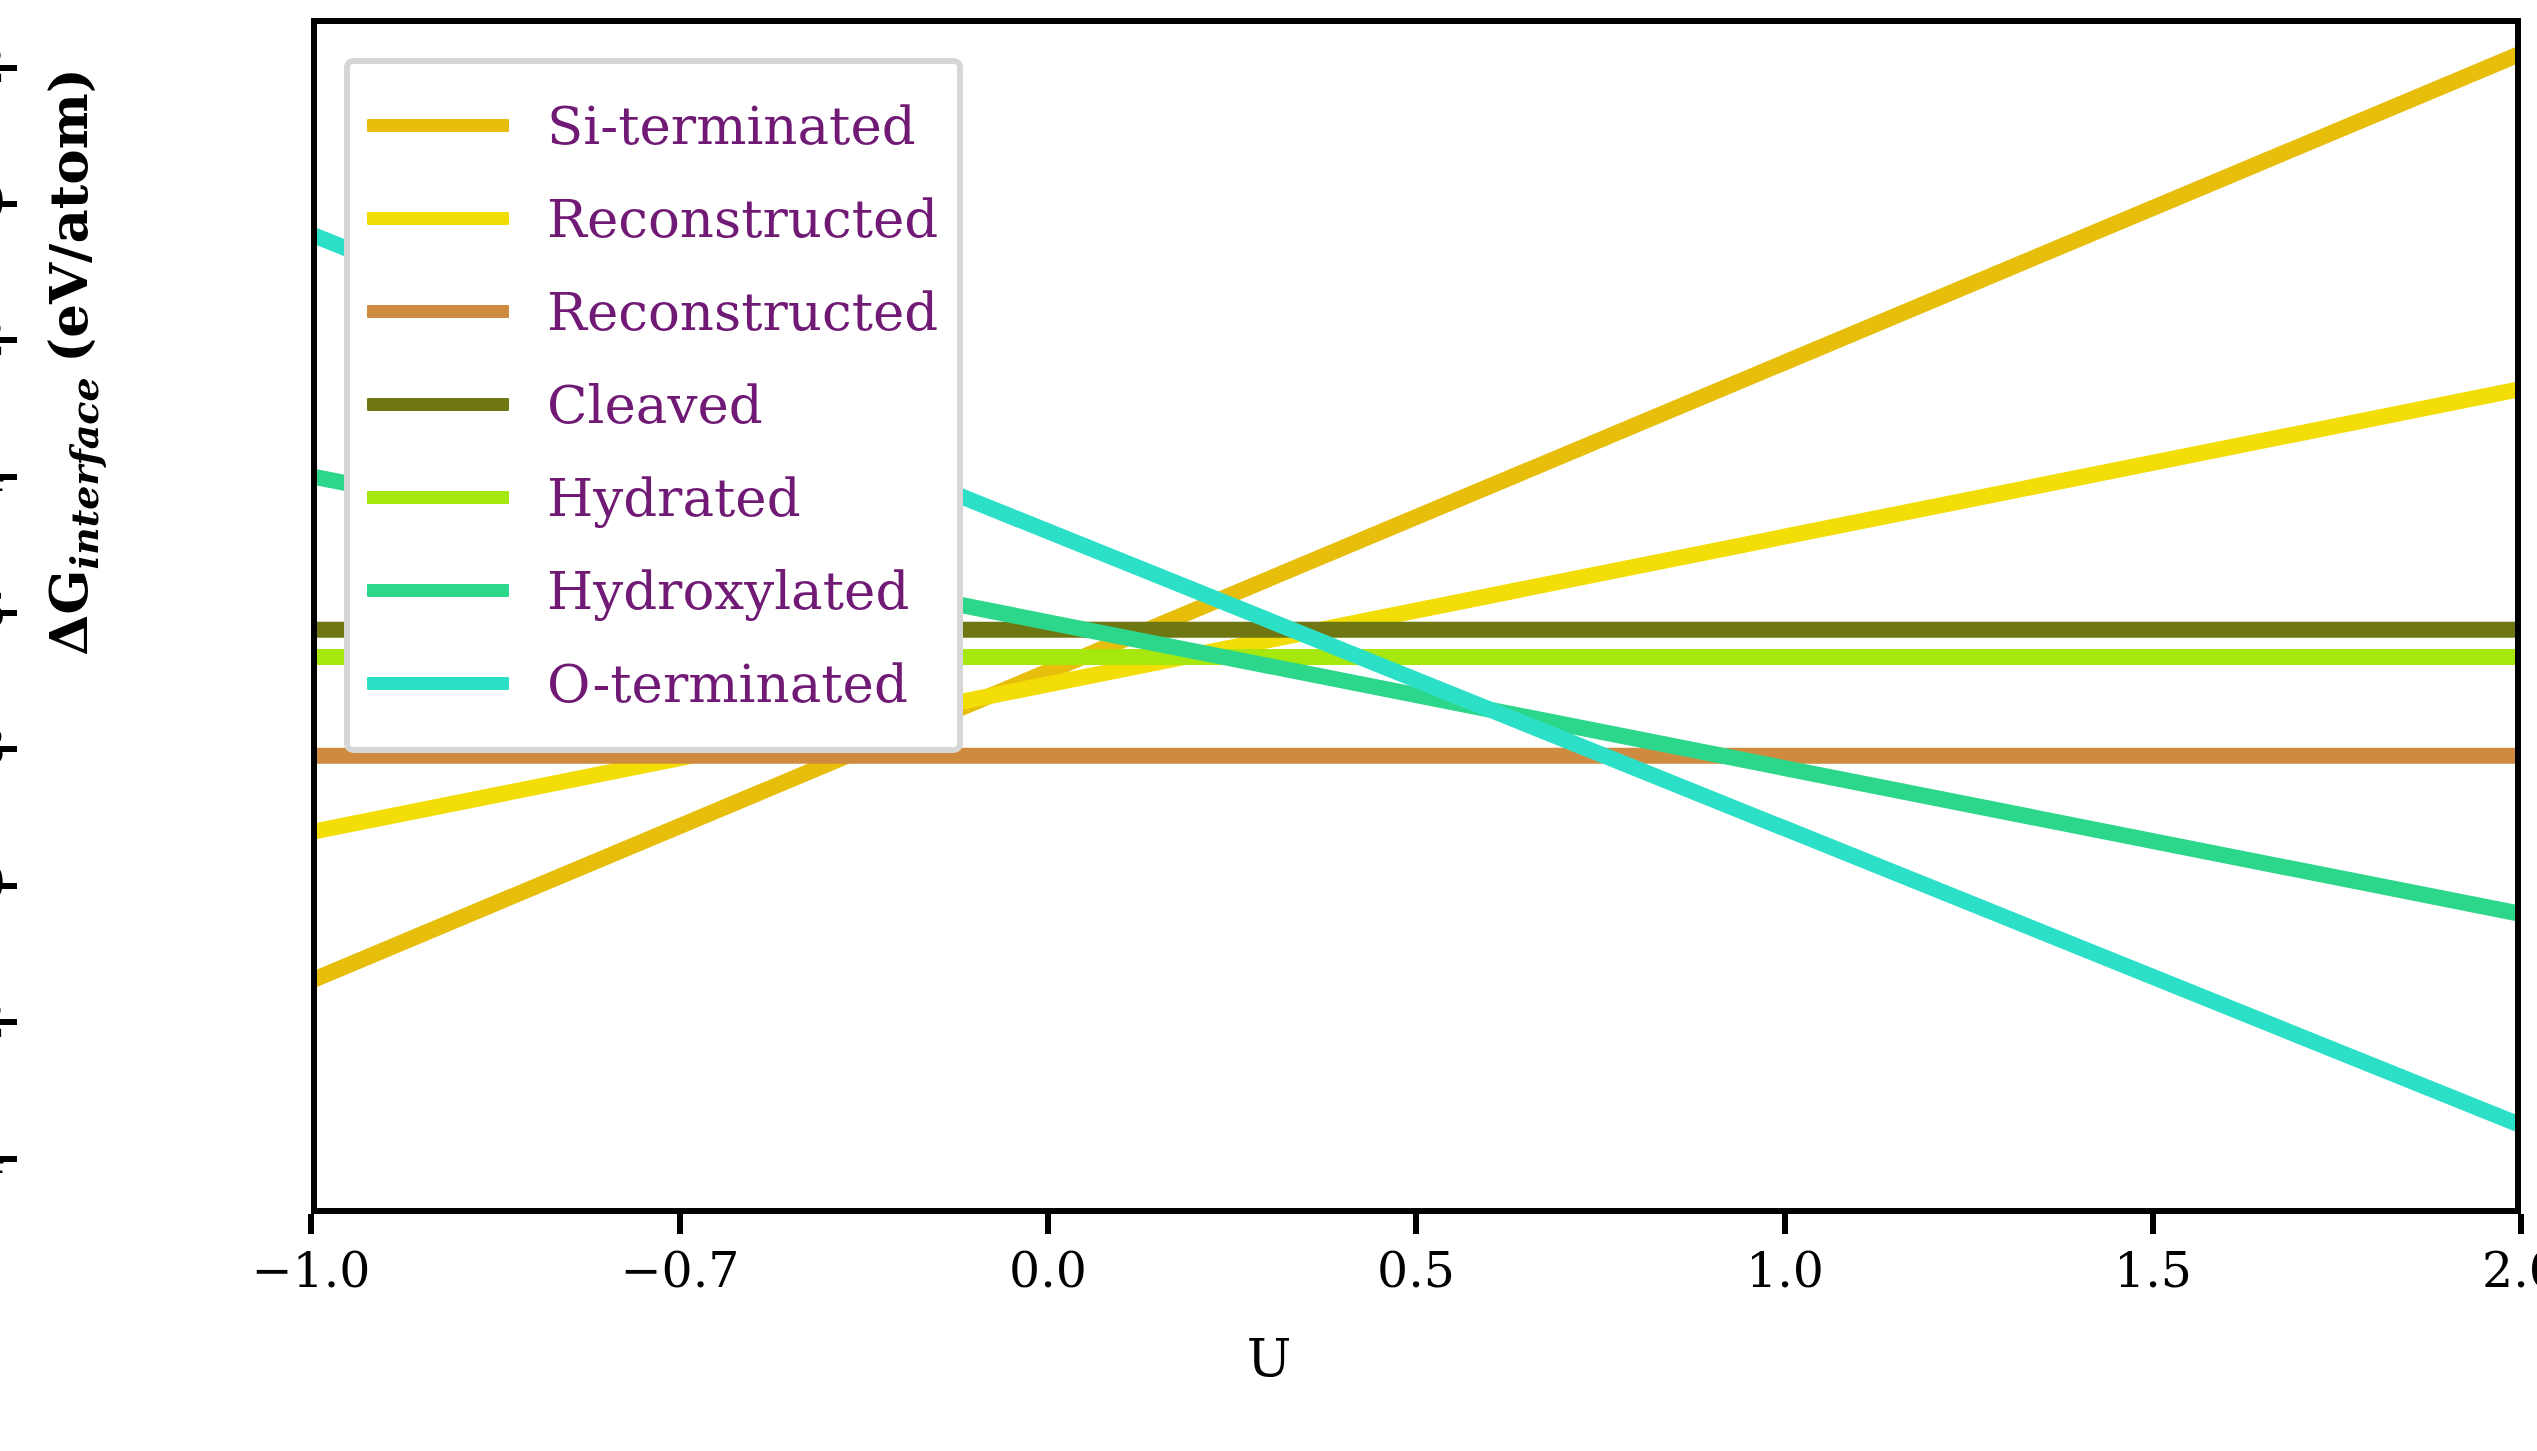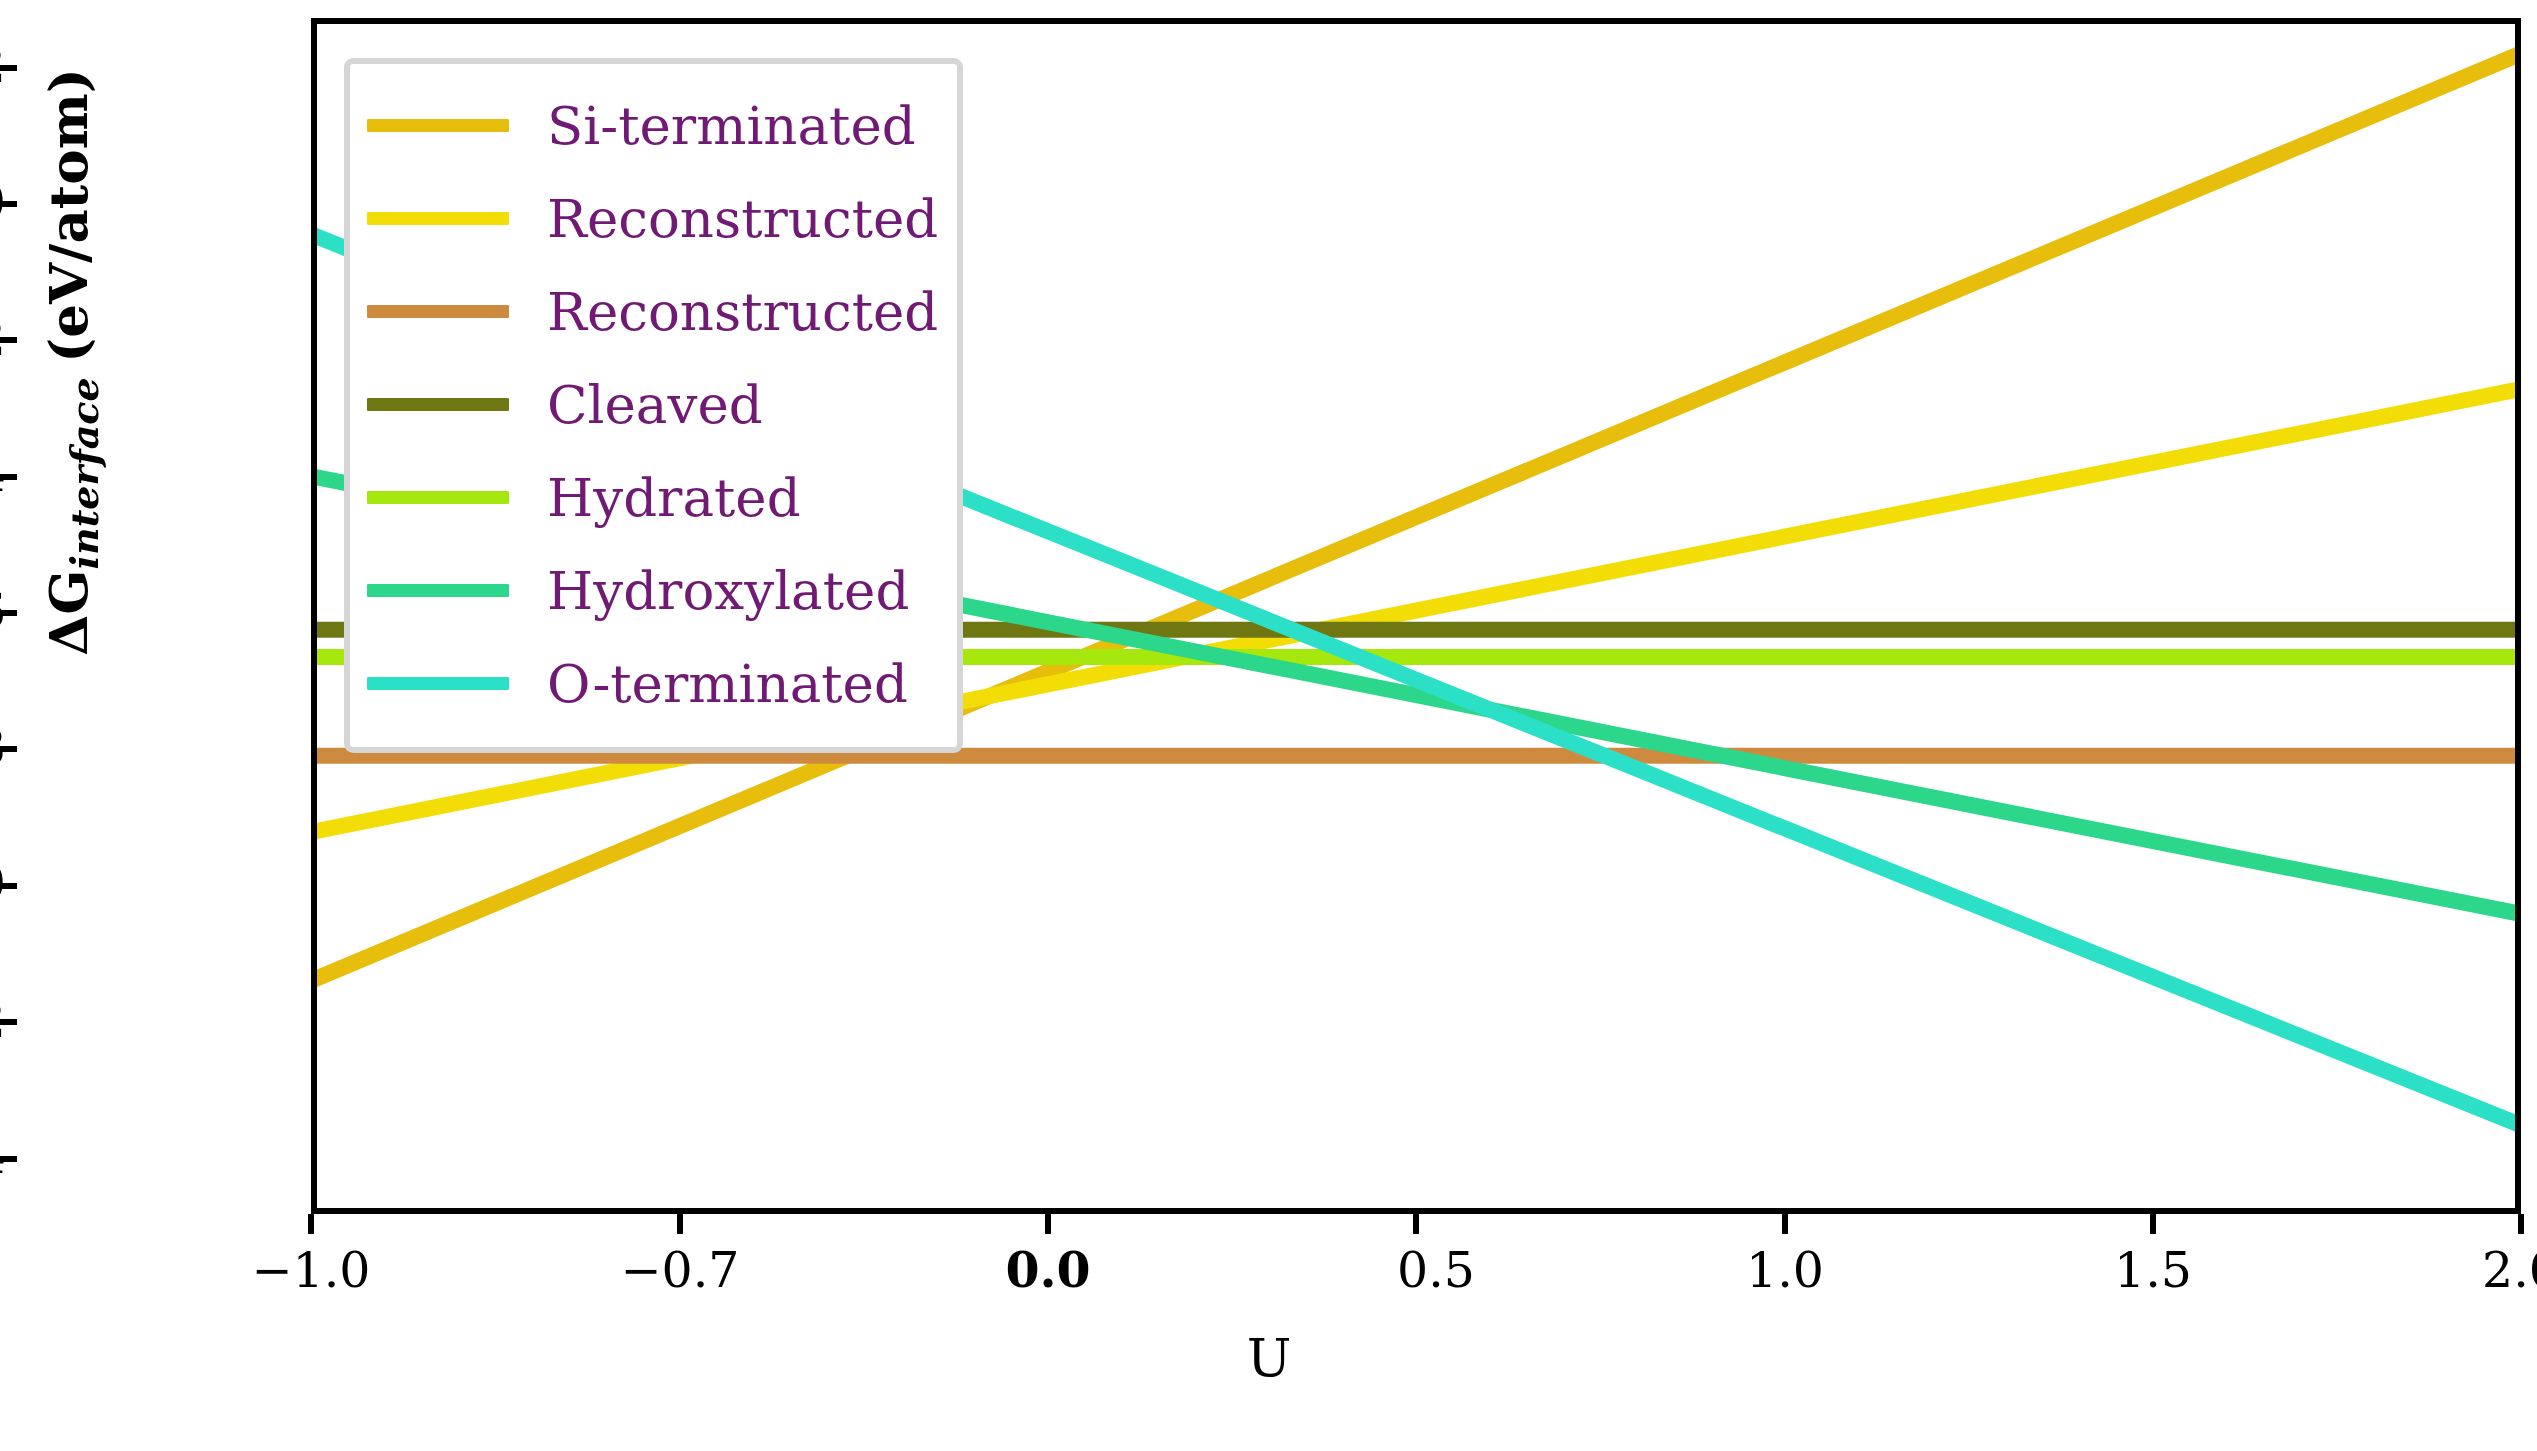--- a/index.html
+++ b/index.html
@@ -193,23 +193,23 @@
         </svg>
     </div>
   </div>
 
   <div id="xticks">
       <div class="xtick-mark" style="left: 308px;"></div>
       <div class="xtick-label" style="left: 311px;">−1.0</div>
       <div class="xtick-mark" style="left: 677px;"></div>
       <div class="xtick-label" style="left: 680px;">−0.7</div>
       <div class="xtick-mark" style="left: 1045px;"></div>
-      <div class="xtick-label" style="left: 1048px; font-weight: bold;">0.0</div>
+      <div class="xtick-label" style="left: 1048px;">0.0</div>
       <div class="xtick-mark" style="left: 1413px;"></div>
-      <div class="xtick-label" style="left: 1416px; margin-left: 20px;">0.5</div>
+      <div class="xtick-label" style="left: 1416px;">0.5</div>
       <div class="xtick-mark" style="left: 1782px;"></div>
       <div class="xtick-label" style="left: 1785px;">1.0</div>
       <div class="xtick-mark" style="left: 2150px;"></div>
       <div class="xtick-label" style="left: 2153px;">1.5</div>
       <div class="xtick-mark" style="left: 2518px;"></div>
       <div class="xtick-label" style="left: 2521px;">2.0</div>
     </div>
 
   <div id="xlabel">U</div>
 

